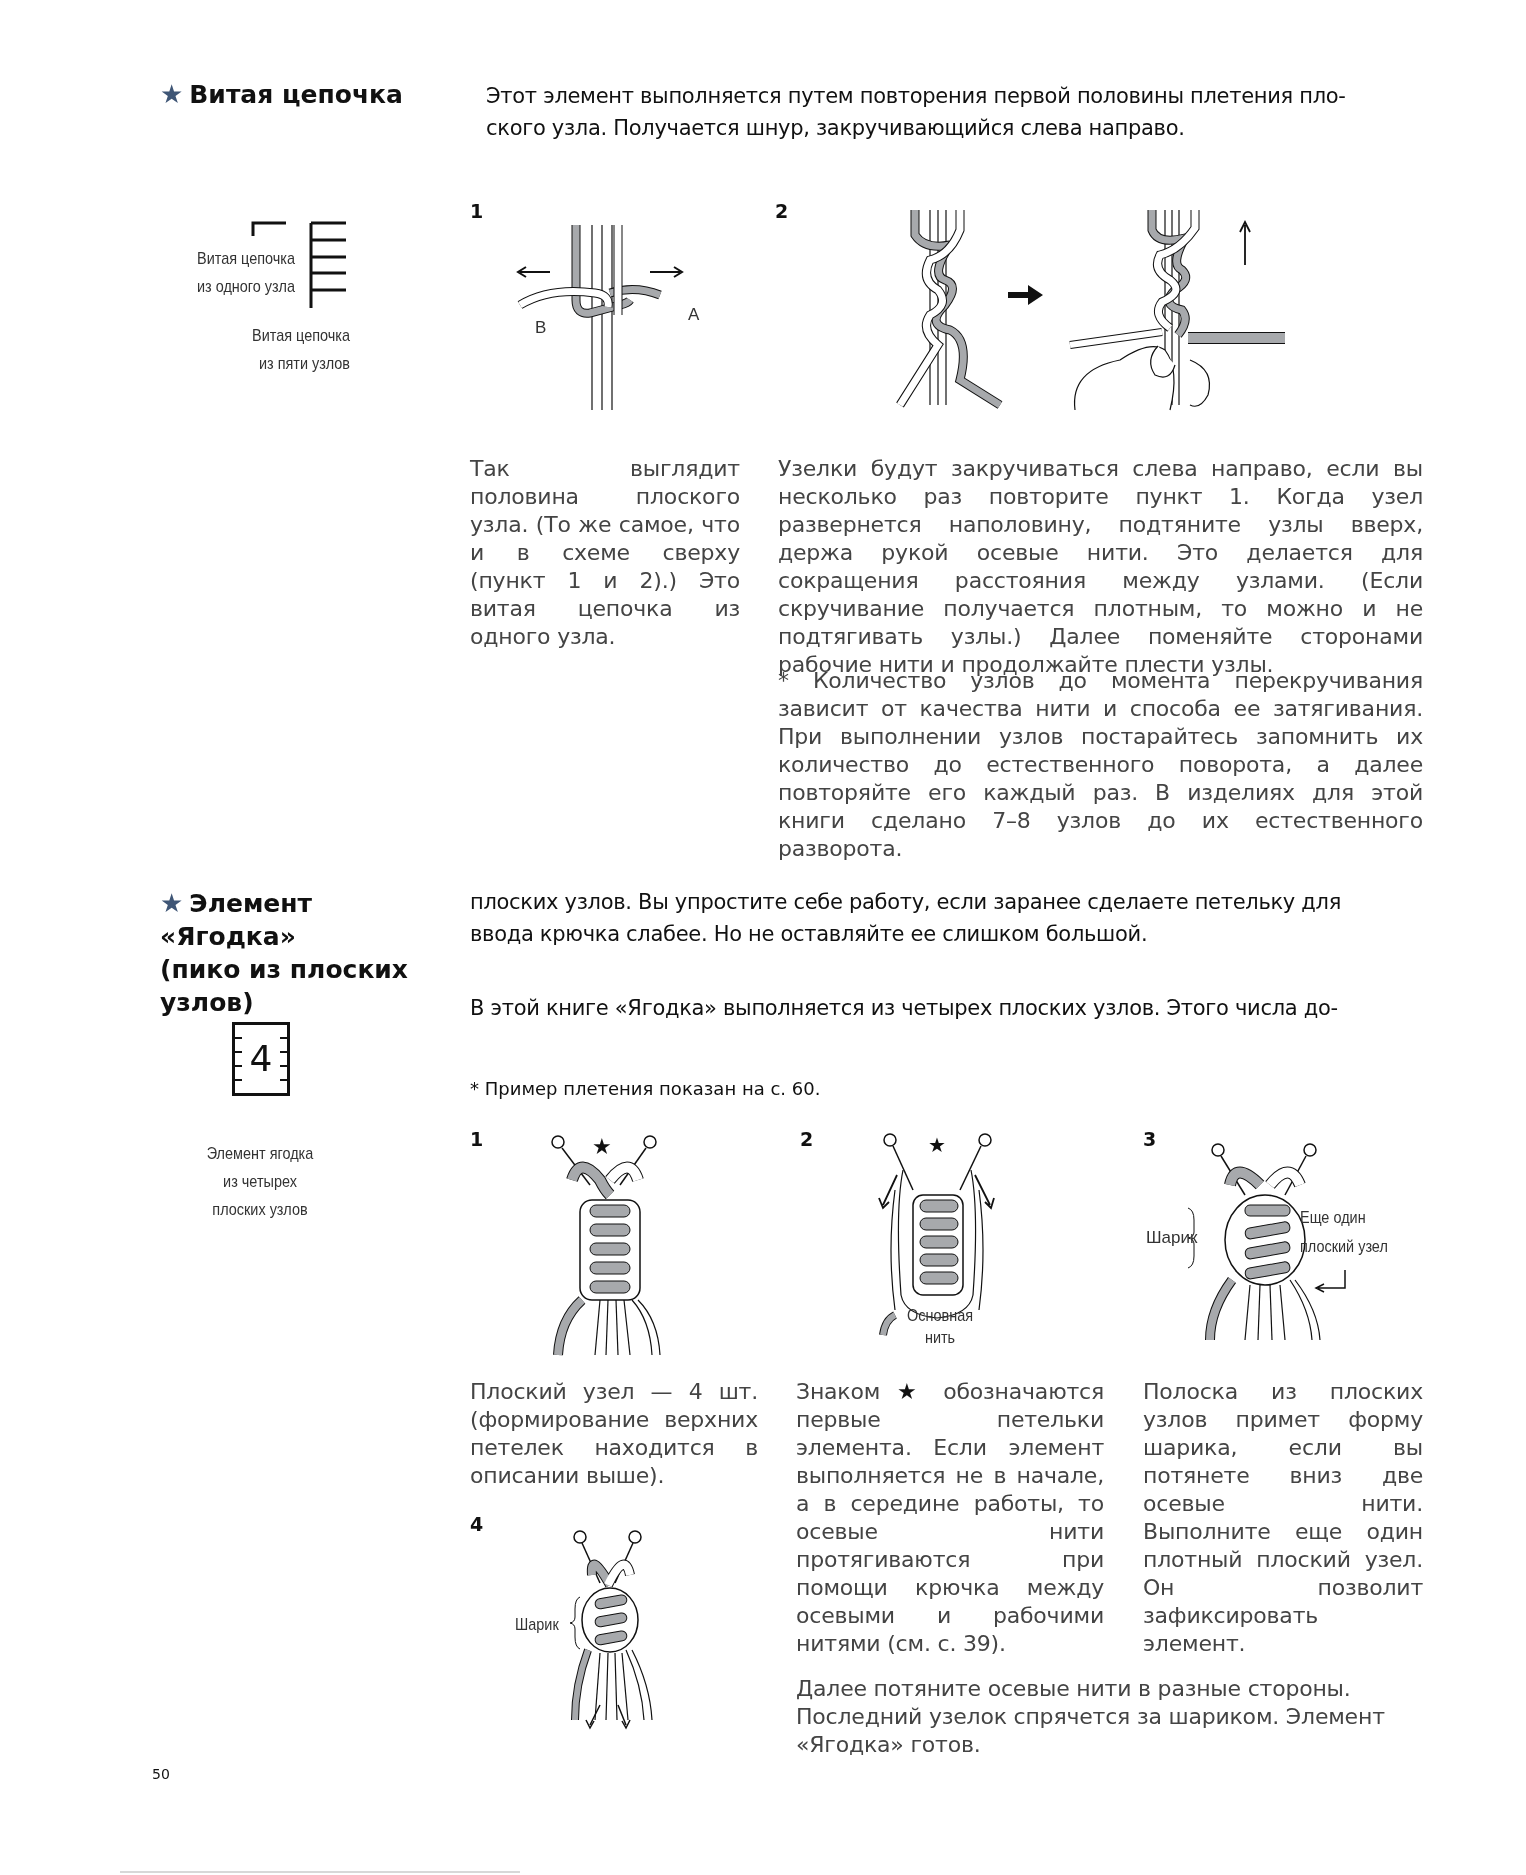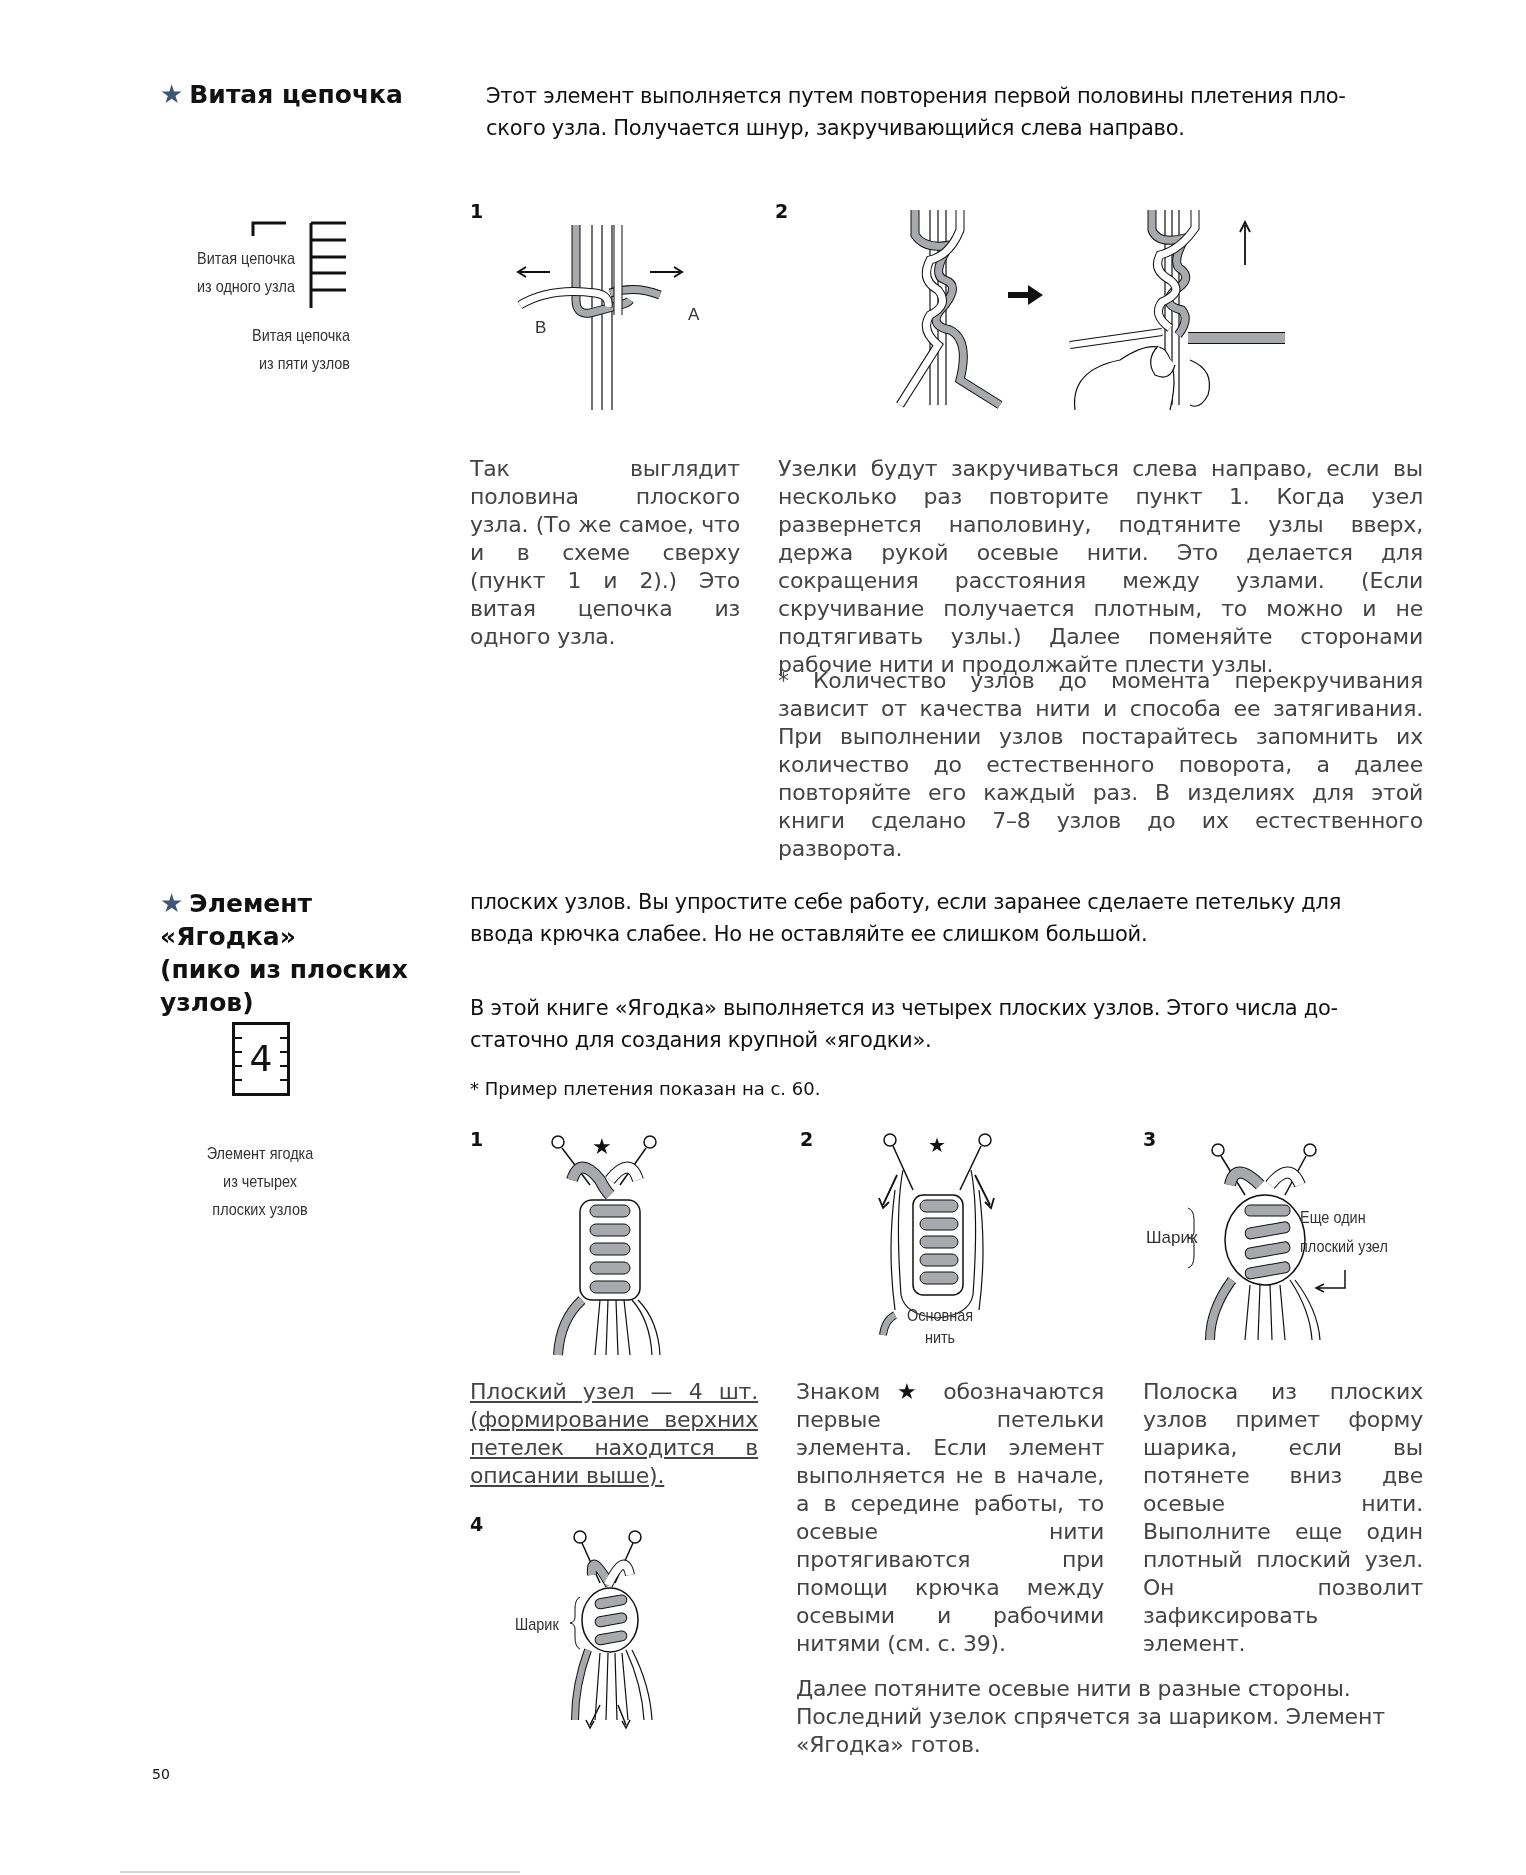--- a/index.html
+++ b/index.html
@@ -117,21 +117,20 @@
   <div>из четырех</div>
   <div>плоских узлов</div>
 </div>
 
 <div class="abs lead" style="left:470px;top:886px;width:960px;">
   <div>плоских узлов. Вы упростите себе работу, если заранее сделаете петельку для</div>
   <div>ввода крючка слабее. Но не оставляйте ее слишком большой.</div>
 </div>
 <div class="abs lead" style="left:470px;top:992px;width:960px;">
   <div>В этой книге «Ягодка» выполняется из четырех плоских узлов. Этого числа до-</div>
-  <div>статочно для создания крупной «ягодки».</div>
 </div>
 <div class="abs note" style="left:470px;top:1075px;">* Пример плетения показан на с. 60.</div>
 
 <div class="abs stepnum" style="left:470px;top:1128px;">1</div>
 <svg class="abs" style="left:550px;top:1130px;" width="160" height="220">
   <circle cx="8" cy="12" r="6" stroke="#111" fill="#fff" stroke-width="1.5"></circle>
   <circle cx="100" cy="12" r="6" stroke="#111" fill="#fff" stroke-width="1.5"></circle>
   <line x1="12" y1="18" x2="40" y2="55" stroke="#111" stroke-width="1.5"></line>
   <line x1="96" y1="18" x2="70" y2="55" stroke="#111" stroke-width="1.5"></line>
   <text x="42" y="24" font-size="22" fill="#111">★</text>
@@ -206,21 +205,21 @@
       <line x1="80" y1="145" x2="82" y2="200"></line>
       <line x1="90" y1="145" x2="95" y2="200"></line>
     </g>
   <path d="M-2 68 Q4 70 4 80 V92 Q4 97 -2 98 Q4 99 4 104 V116 Q4 126 -2 128" stroke="#111" stroke-width="1" fill="none"></path>
   <path d="M155 130 V148 H128 M134 144 L126 148 L134 152" stroke="#111" stroke-width="1.5" fill="none"></path>
 </svg>
 <div class="abs label" style="left:1146px;top:1228px;">Шарик</div>
 <div class="abs label" style="left:1300px;top:1208px;transform:scaleX(0.85);transform-origin:left;">Еще один</div>
 <div class="abs label" style="left:1300px;top:1237px;transform:scaleX(0.85);transform-origin:left;">плоский узел</div>
 
-<div class="abs body" style="left:470px;top:1378px;width:288px;text-decoration:underline;">Плоский узел — 4 шт. (формирование верхних петелек находится в описании выше).</div>
+<div class="abs body" style="left:470px;top:1378px;width:288px;">Плоский узел — 4 шт. (формирование верхних петелек находится в описании выше).</div>
 <div class="abs body" style="left:796px;top:1378px;width:308px;">
   <span>Знаком</span>
   <span style="color:#111;">★</span>
   <span>обозначаются первые петельки элемента. Если элемент выполняется не в начале, а в середине работы, то осевые нити протягиваются при помощи крючка между осевыми и рабочими нитями (см. с. 39).</span>
 </div>
 <div class="abs body" style="left:1143px;top:1378px;width:280px;">Полоска из плоских узлов примет форму шарика, если вы потянете вниз две осевые нити. Выполните еще один плотный плоский узел. Он позволит зафиксировать элемент.</div>
 
 <div class="abs stepnum" style="left:470px;top:1513px;">4</div>
 <svg class="abs" style="left:560px;top:1525px;" width="140" height="210">
   <circle cx="20" cy="12" r="6" stroke="#111" fill="#fff" stroke-width="1.5"></circle>

